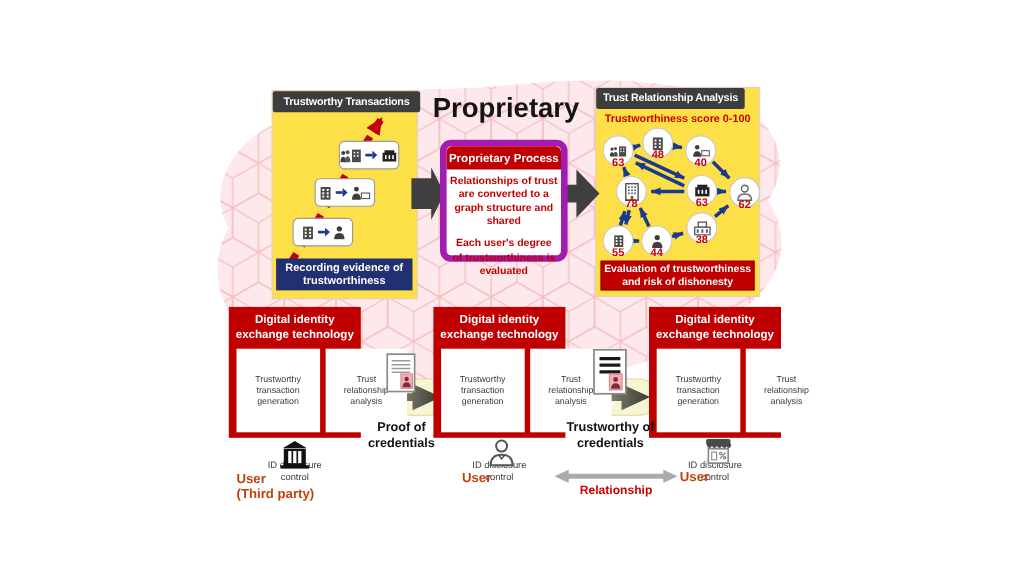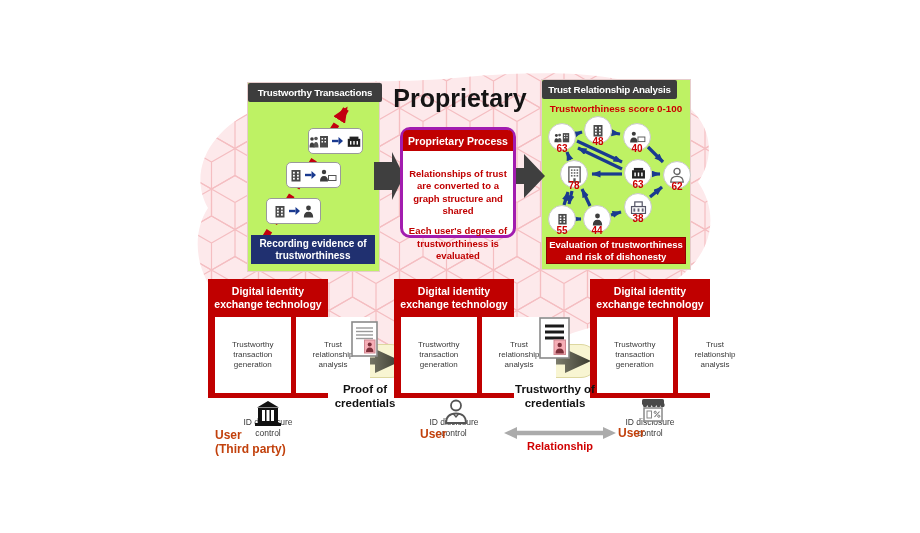--- a/index.html
+++ b/index.html
@@ -4,21 +4,21 @@
 <style>
   html,body{margin:0;padding:0;background:#fff;}
   .canvas{position:relative;width:920px;height:533px;background:#fff;overflow:hidden;
           font-family:"Liberation Sans",sans-serif;}
   svg{display:block;}
 
   
   .bg{position:absolute;left:0;top:0;z-index:0;}
 
   
-  .card{position:absolute;background:#bef264;border:1px solid #e6cccc;z-index:2;}
+  .card{position:absolute;background:#fde047;border:1px solid #e6cccc;z-index:2;}
   .left-card{left:247px;top:82px;width:131px;height:188px;}
   .right-card{left:541px;top:79px;width:148px;height:189px;}
   .bar{position:absolute;left:0;top:0;height:19px;background:#3d3d3d;color:#fff;
        font-weight:bold;font-size:9.8px;letter-spacing:-0.2px;white-space:nowrap;
        display:flex;align-items:center;justify-content:center;border-radius:2px;z-index:5;}
   .left-card .bar{width:134px;}
   .right-card .bar{width:135px;}
 
   .mini{position:absolute;background:#fff;border:1.5px solid #9a9a9a;border-radius:5px;
         display:flex;align-items:center;justify-content:center;gap:3px;z-index:3;}
@@ -30,25 +30,25 @@
   .navy{position:absolute;left:3px;top:152px;width:124px;height:29px;background:#203070;
         color:#fff;font-weight:bold;font-size:10px;line-height:1.2;text-align:center;
         display:flex;align-items:center;justify-content:center;z-index:4;}
 
   .blockchain{position:absolute;left:378px;top:84px;width:164px;text-align:center;
               font-size:25px;font-weight:bold;color:#141414;z-index:2;}
 
   .top-arrows{position:absolute;left:370px;top:148px;z-index:3;}
 
   .process{position:absolute;left:400px;top:127px;width:116px;height:111px;background:#fff;
-           border:3px solid #a21caf;border-radius:10px;z-index:4;box-sizing:border-box;}
+           border:6px solid #a21caf;border-radius:10px;z-index:4;box-sizing:border-box;}
   .process-head{background:#c00000;color:#fff;font-weight:bold;font-size:10.5px;height:21px;
                 display:flex;align-items:center;justify-content:center;border-radius:5px 5px 0 0;}
   .process-body{color:#c00000;font-weight:bold;font-size:9.5px;line-height:1.3;text-align:center;
-                padding:17px 3px;}
+                padding:5px 3px;}
   .process-body p{margin:0 0 8px 0;}
 
   .score-note{position:absolute;left:0;top:23px;width:148px;text-align:center;color:#cc0000;
               font-weight:bold;font-size:9.8px;z-index:3;}
   .edges{position:absolute;left:0;top:0;z-index:3;}
   .node{position:absolute;width:28px;height:28px;border-radius:50%;background:#fff;
         border:1.5px solid #c9c9c9;display:flex;align-items:center;justify-content:center;
         z-index:4;box-sizing:border-box;}
   .node .score{position:absolute;bottom:-4px;left:50%;transform:translateX(-50%);
                color:#cc0000;font-weight:bold;font-size:10px;line-height:1;}

